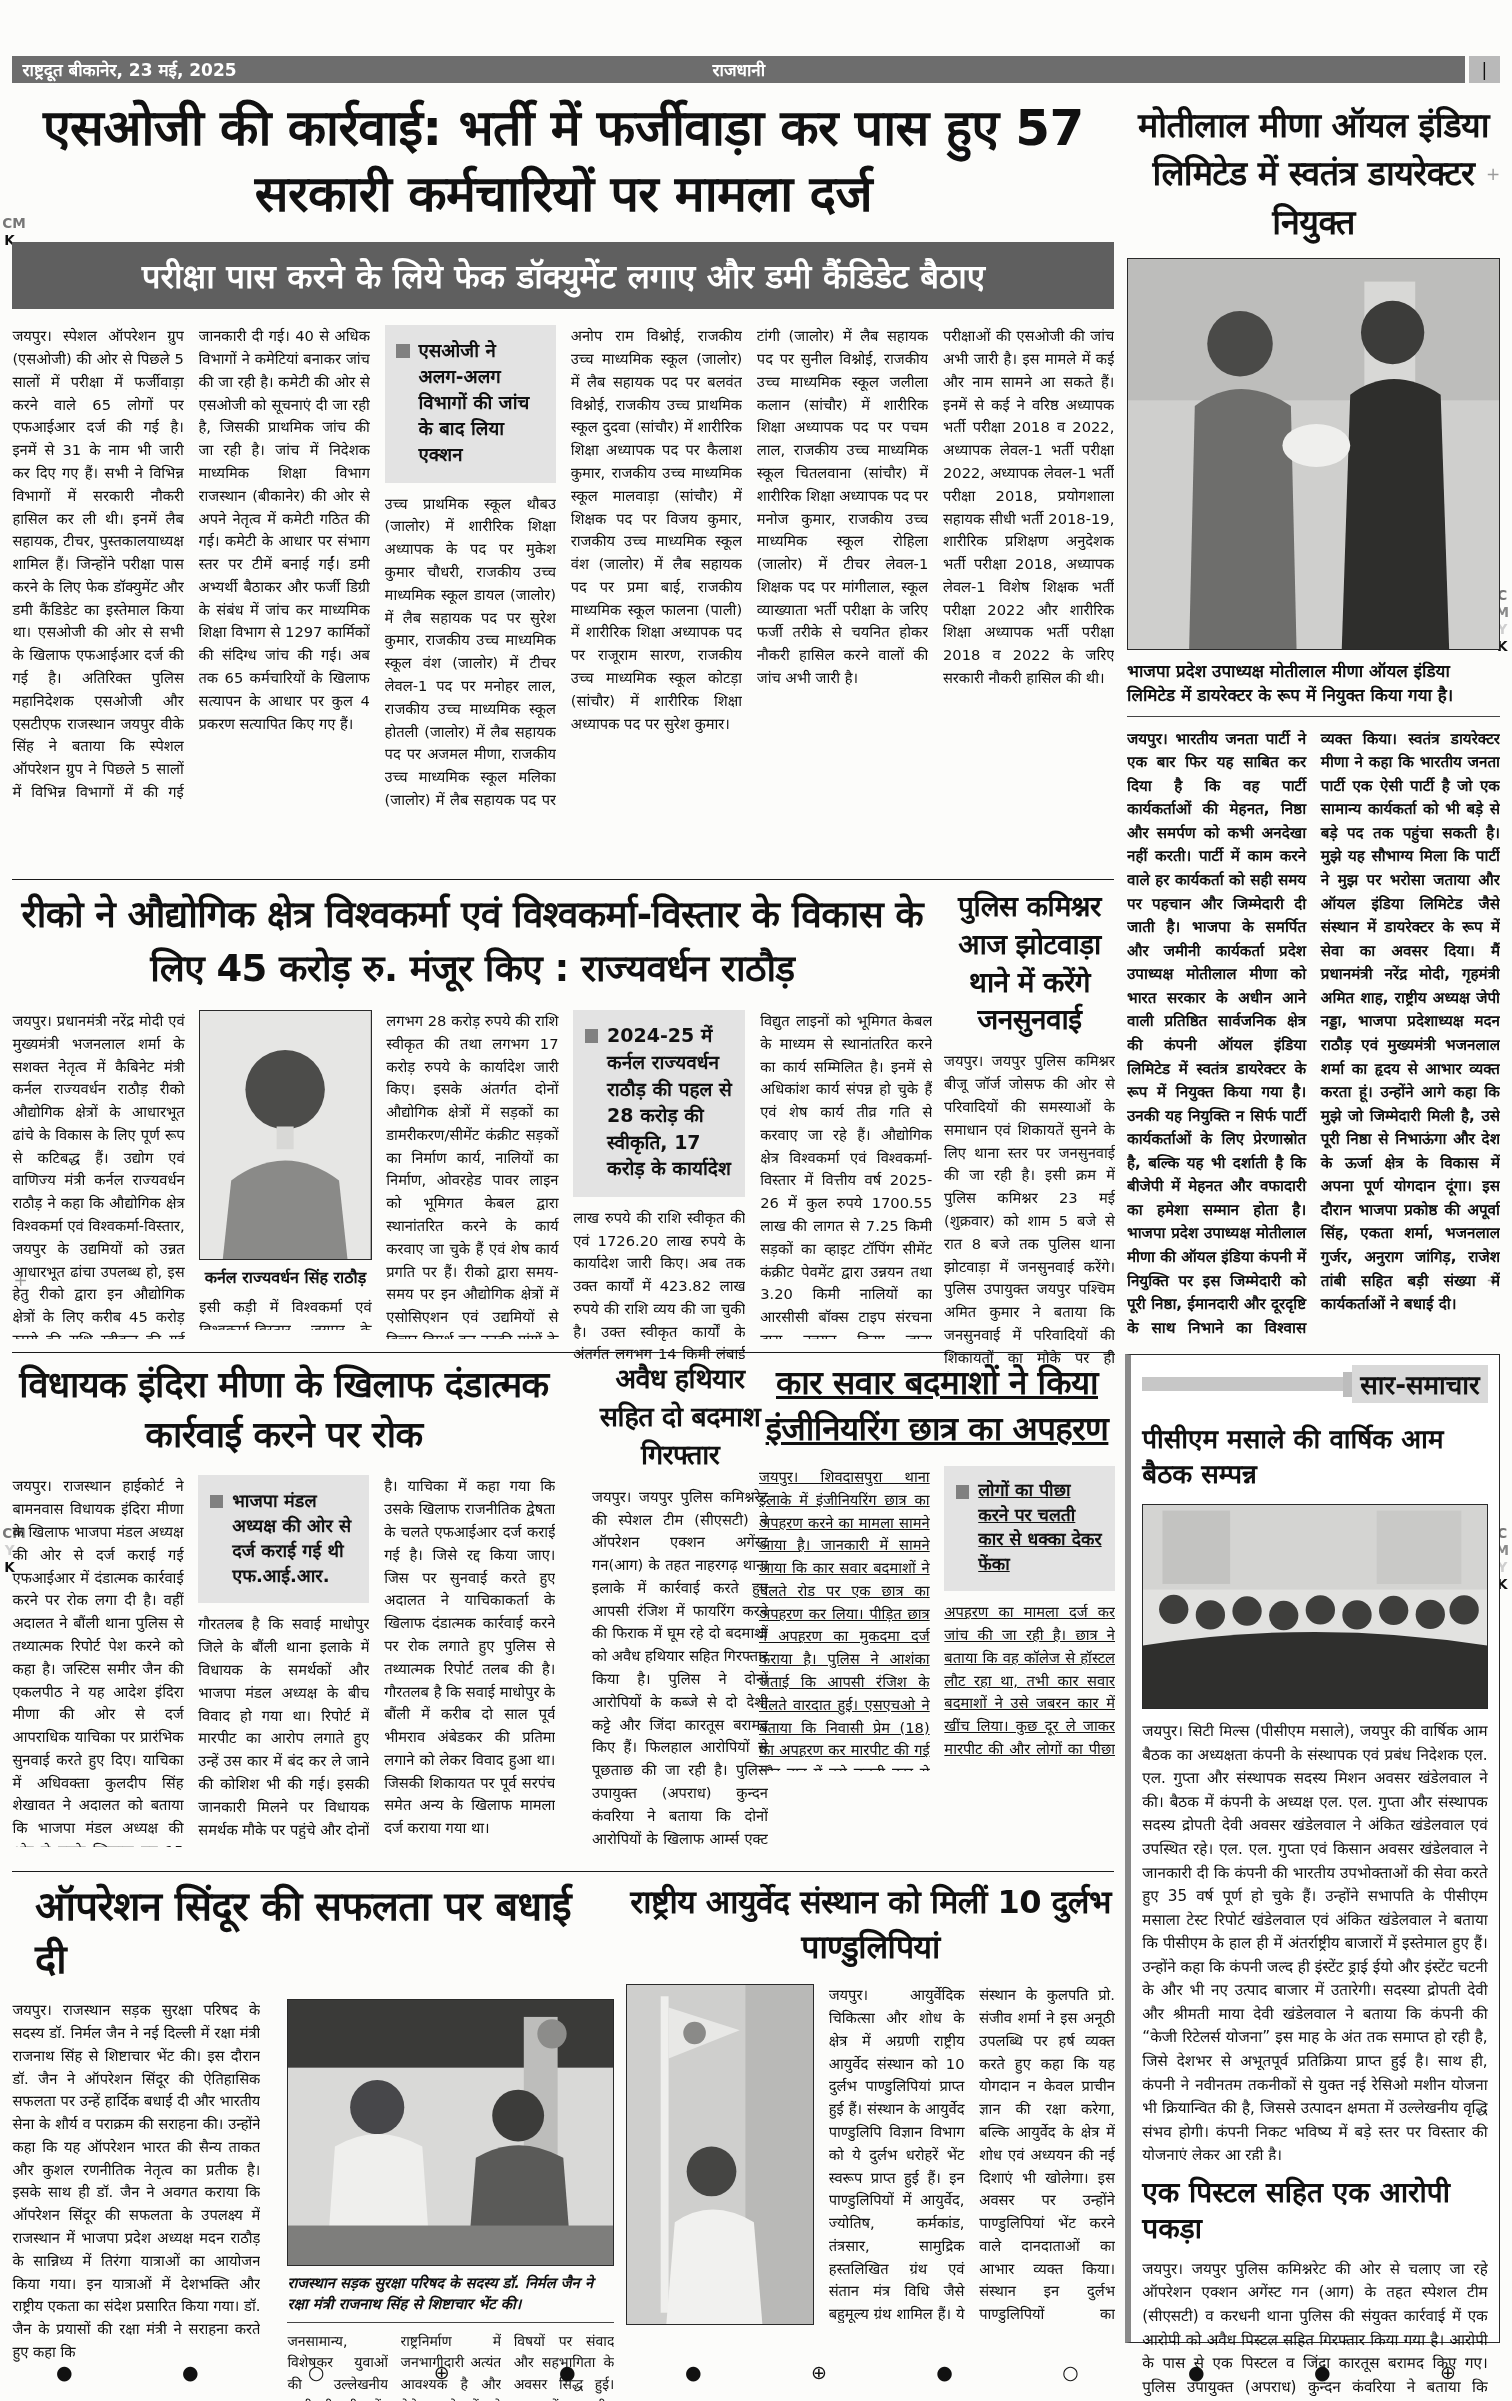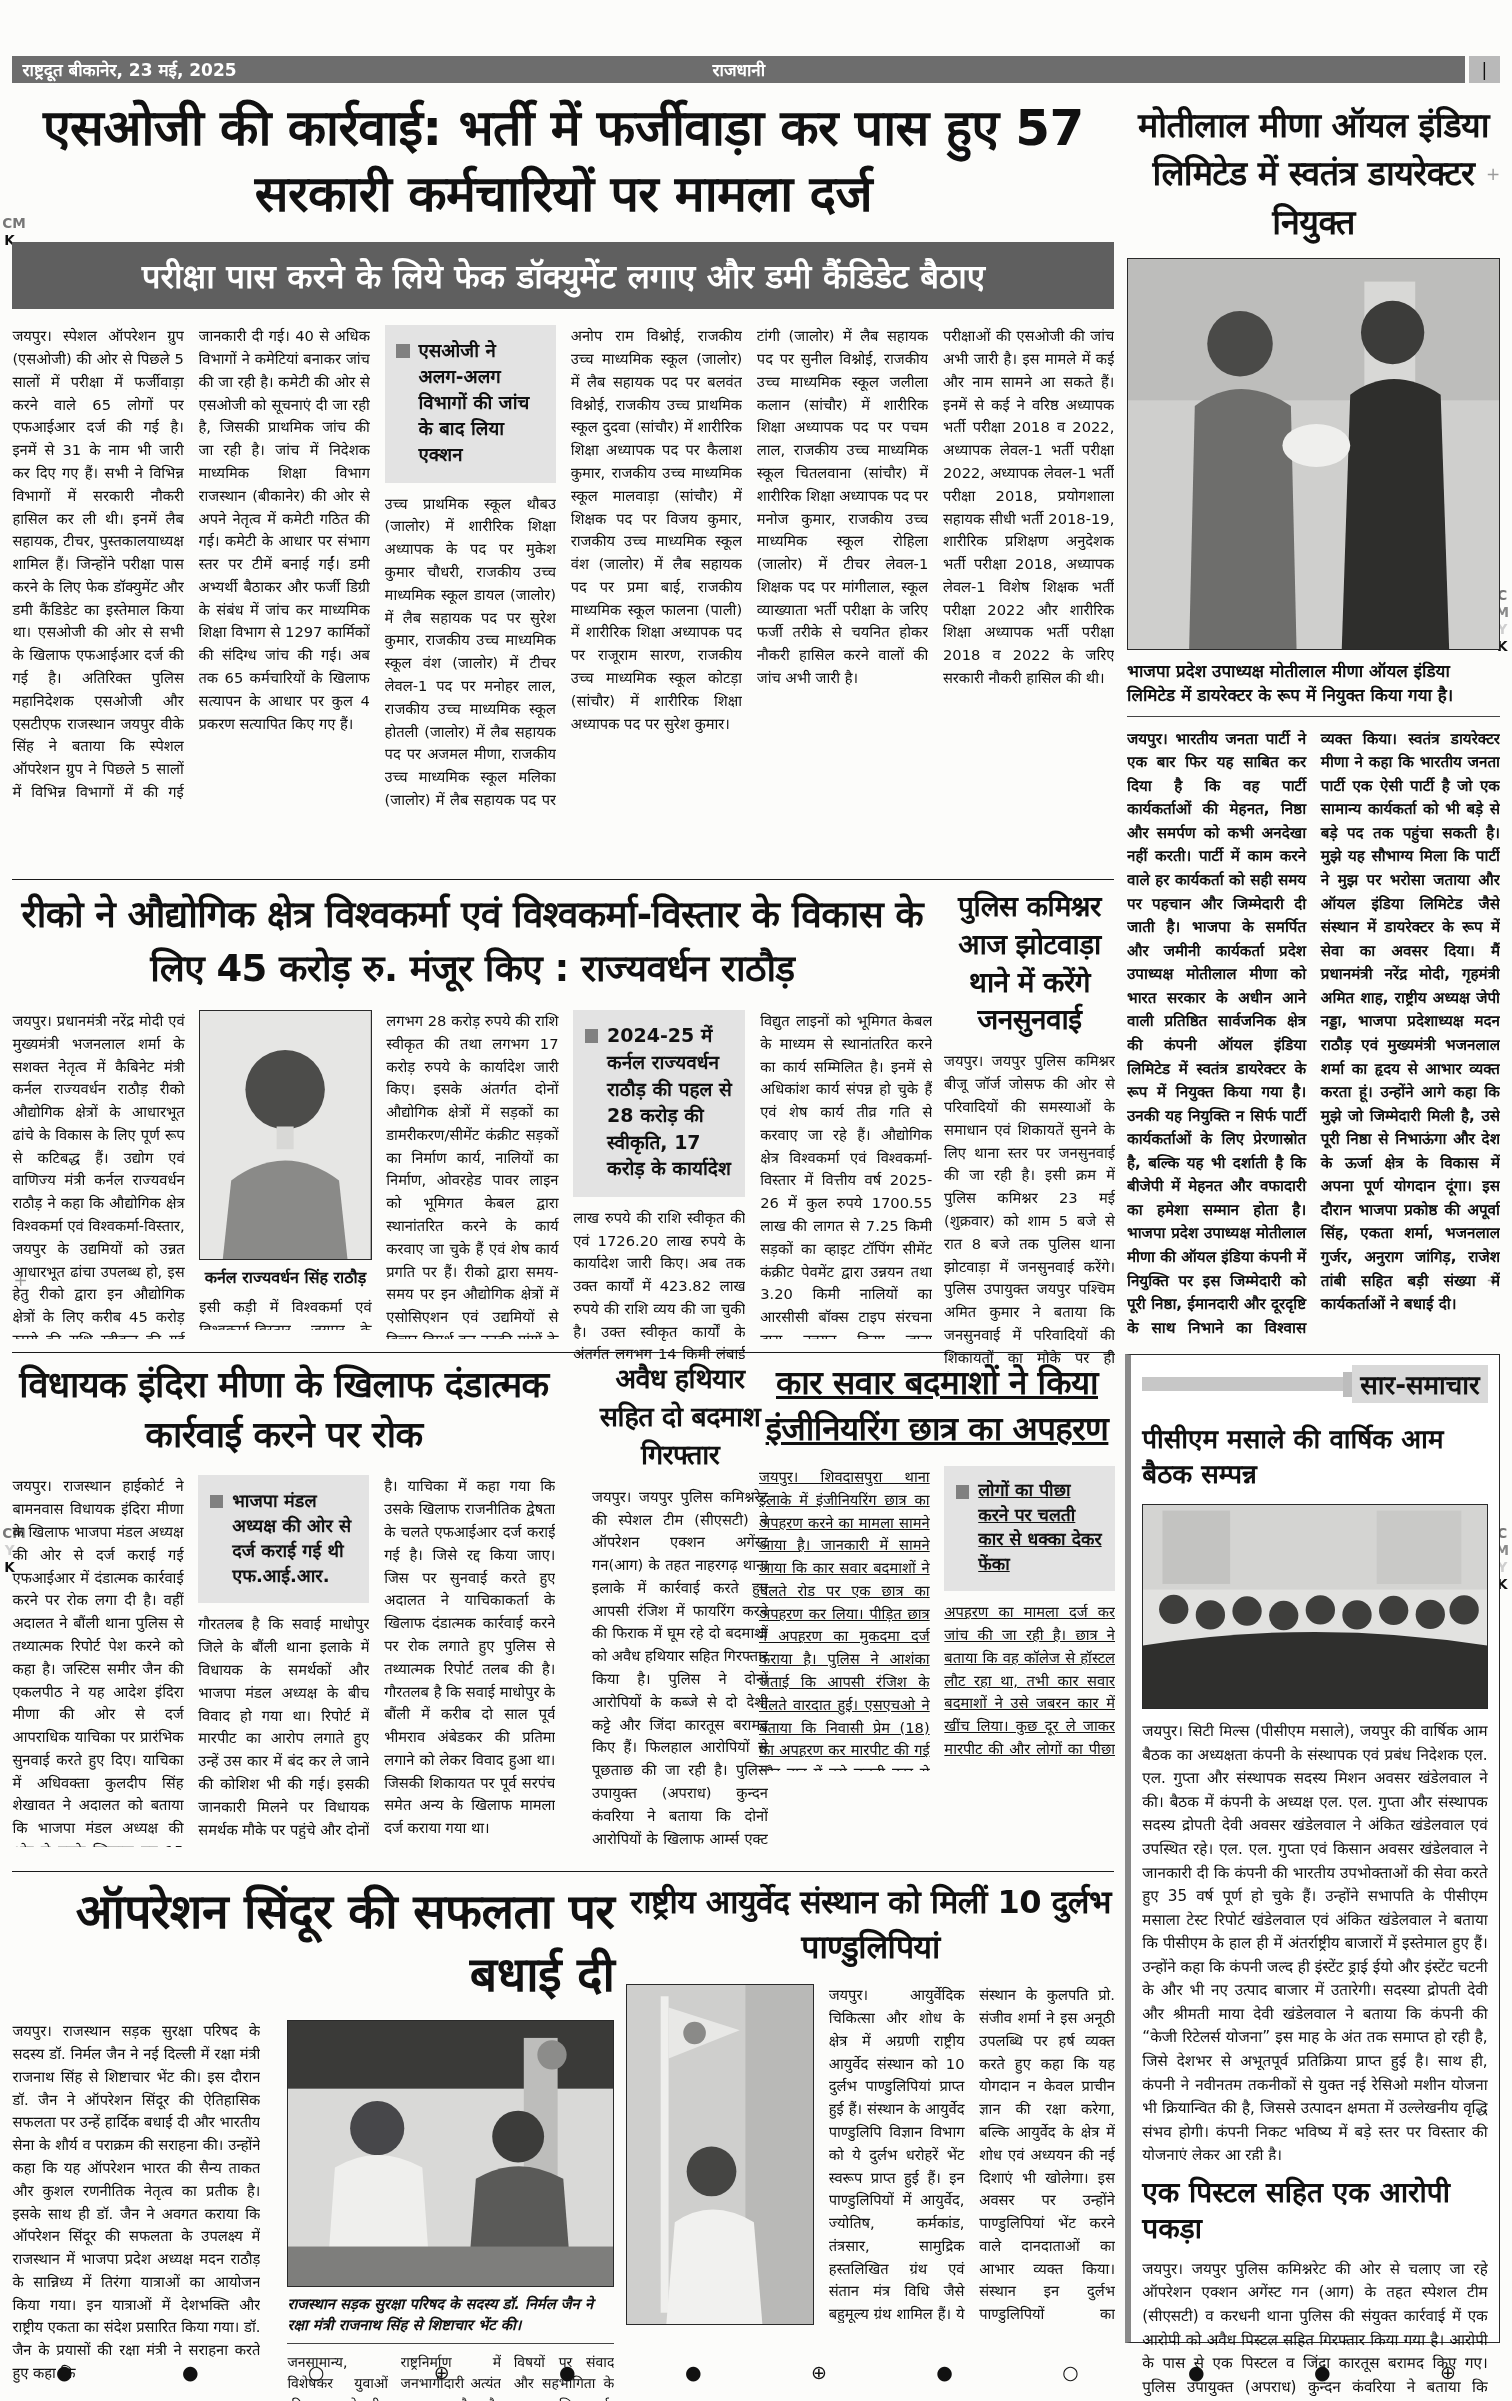--- a/index.html
+++ b/index.html
@@ -220,21 +220,21 @@
       </svg>
     </div>
     <div class="bodytxt" style="margin-top:11.3px;height:440px;font-size:15.2px;">जयपुर। सिटी मिल्स (पीसीएम मसाले), जयपुर की वार्षिक आम बैठक का अध्यक्षता कंपनी के संस्थापक एवं प्रबंध निदेशक एल. एल. गुप्ता और संस्थापक सदस्य मिशन अवसर खंडेलवाल ने की। बैठक में कंपनी के अध्यक्ष एल. एल. गुप्ता और संस्थापक सदस्य द्रोपती देवी अवसर खंडेलवाल ने अंकित खंडेलवाल एवं उपस्थित रहे। एल. एल. गुप्ता एवं किसान अवसर खंडेलवाल ने जानकारी दी कि कंपनी की भारतीय उपभोक्ताओं की सेवा करते हुए 35 वर्ष पूर्ण हो चुके हैं। उन्होंने सभापति के पीसीएम मसाला टेस्ट रिपोर्ट खंडेलवाल एवं अंकित खंडेलवाल ने बताया कि पीसीएम के हाल ही में अंतर्राष्ट्रीय बाजारों में इस्तेमाल हुए हैं। उन्होंने कहा कि कंपनी जल्द ही इंस्टेंट ड्राई ईयो और इंस्टेंट चटनी के और भी नए उत्पाद बाजार में उतारेगी। सदस्या द्रोपती देवी और श्रीमती माया देवी खंडेलवाल ने बताया कि कंपनी की “केजी रिटेलर्स योजना” इस माह के अंत तक समाप्त हो रही है, जिसे देशभर से अभूतपूर्व प्रतिक्रिया प्राप्त हुई है। साथ ही, कंपनी ने नवीनतम तकनीकों से युक्त नई रेसिओ मशीन योजना भी क्रियान्वित की है, जिससे उत्पादन क्षमता में उल्लेखनीय वृद्धि संभव होगी। कंपनी निकट भविष्य में बड़े स्तर पर विस्तार की योजनाएं लेकर आ रही है।</div>
     <div style="font-size:28px;font-weight:800;margin-top:14.7px;line-height:1.3;">एक पिस्टल सहित एक आरोपी पकड़ा</div>
     <div class="bodytxt" style="margin-top:10.2px;height:186px;font-size:15.2px;">जयपुर। जयपुर पुलिस कमिश्नरेट की ओर से चलाए जा रहे ऑपरेशन एक्शन अगेंस्ट गन (आग) के तहत स्पेशल टीम (सीएसटी) व करधनी थाना पुलिस की संयुक्त कार्रवाई में एक आरोपी को अवैध पिस्टल सहित गिरफ्तार किया गया है। आरोपी के पास से एक पिस्टल व जिंदा कारतूस बरामद किए गए। पुलिस उपायुक्त (अपराध) कुन्दन कंवरिया ने बताया कि गिरफ्तार आरोपी से पूछताछ की जा रही है कि वह हथियार कहां से लाया और किसे बेचने की फिराक में था। आरोपी के खिलाफ आर्म्स एक्ट के तहत मामला दर्ज कर उसके अन्य साथियों की तलाश की जा रही है।</div>
   </div>
 
   <div class="abs rule" style="left:12.4px;top:1871px;width:1102px;"></div>
 
   <div class="abs" style="left:12.4px;top:1880px;width:602px;">
-    <div class="hl" style="font-size:48px;text-align:right;padding-left:22.6px;">ऑपरेशन सिंदूर की सफलता पर बधाई दी</div>
+    <div class="hl" style="font-size:40px;text-align:left;padding-left:22.6px;">ऑपरेशन सिंदूर की सफलता पर बधाई दी</div>
     <div style="display:flex;gap:27px;margin-top:13.6px;">
       <div class="bodytxt" style="flex:0 0 248px;height:395px;">जयपुर। राजस्थान सड़क सुरक्षा परिषद के सदस्य डॉ. निर्मल जैन ने नई दिल्ली में रक्षा मंत्री राजनाथ सिंह से शिष्टाचार भेंट की। इस दौरान डॉ. जैन ने ऑपरेशन सिंदूर की ऐतिहासिक सफलता पर उन्हें हार्दिक बधाई दी और भारतीय सेना के शौर्य व पराक्रम की सराहना की। उन्होंने कहा कि यह ऑपरेशन भारत की सैन्य ताकत और कुशल रणनीतिक नेतृत्व का प्रतीक है। इसके साथ ही डॉ. जैन ने अवगत कराया कि ऑपरेशन सिंदूर की सफलता के उपलक्ष्य में राजस्थान में भाजपा प्रदेश अध्यक्ष मदन राठौड़ के सान्निध्य में तिरंगा यात्राओं का आयोजन किया गया। इन यात्राओं में देशभक्ति और राष्ट्रीय एकता का संदेश प्रसारित किया गया। डॉ. जैन के प्रयासों की रक्षा मंत्री ने सराहना करते हुए कहा कि</div>
       <div style="flex:1;min-width:0;">
         <div class="photo" style="height:265px;">
           <svg viewBox="0 0 600 470" preserveAspectRatio="xMidYMid slice">
             <rect width="600" height="470" fill="#d9d9d7"></rect>
             <rect x="0" y="0" width="600" height="120" fill="#3a3a38"></rect>
             <rect x="430" y="30" width="60" height="260" fill="#bdbdbb"></rect>
             <circle cx="480" cy="60" r="26" fill="#8c8c8a"></circle>
             <circle cx="170" cy="190" r="48" fill="#47474a"></circle>

